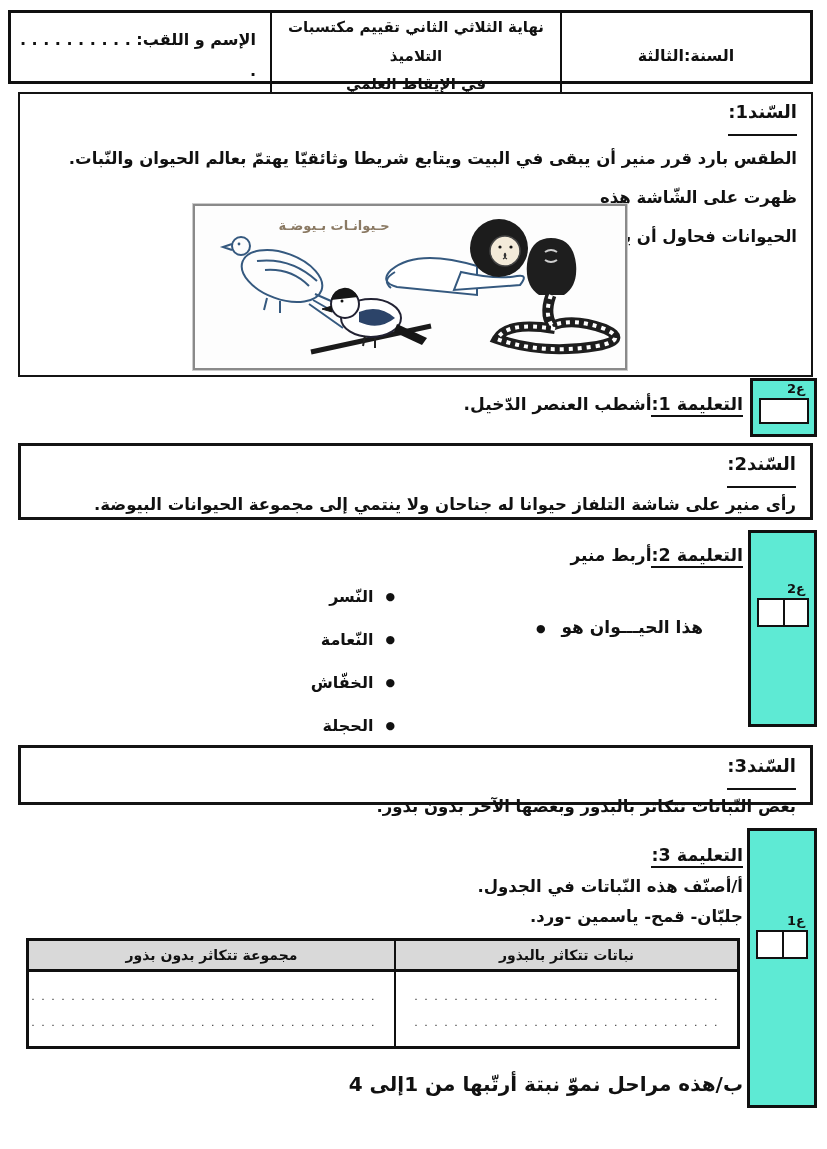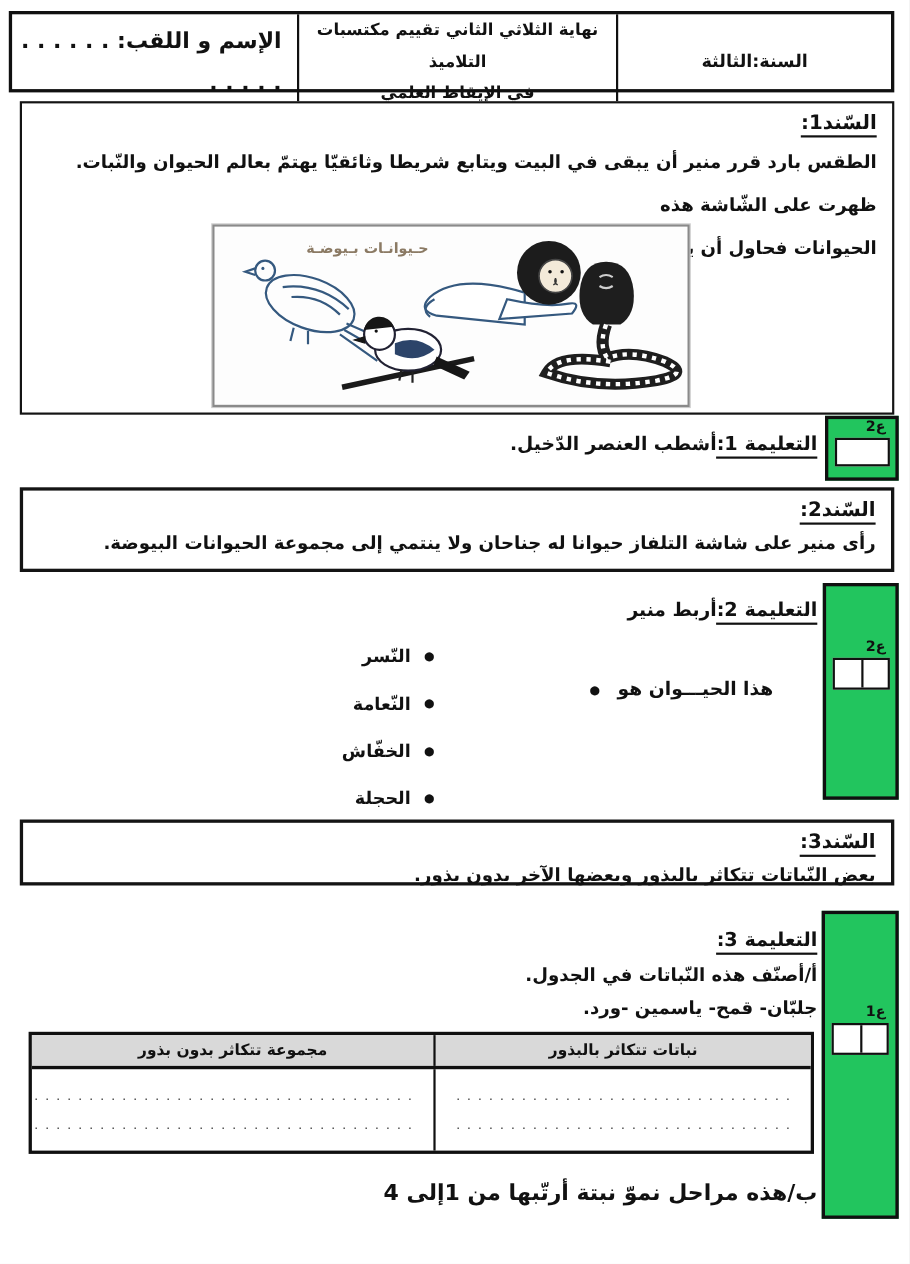--- a/index.html
+++ b/index.html
@@ -9,33 +9,33 @@
   }
   
   .header-table{
     position:absolute;top:10px;right:14px;width:799px;height:68px;
     border:3px solid #101010;display:grid;grid-template-columns:248px 292px 1fr;
     background:#fff;
   }
   .header-cell{display:flex;flex-direction:column;align-items:center;justify-content:center;
     font-weight:700;font-size:16px;line-height:1.9;}
   .header-cell.mid{border-left:2px solid #101010;border-right:2px solid #101010;font-size:15px;text-align:center;}
-  .header-cell.name{align-items:flex-start;padding-right:14px;font-size:20px;}
+  .header-cell.name{align-items:flex-start;padding-right:14px;font-size:16px;}
   
   .sanad-box{position:absolute;right:14px;width:795px;background:#fff;border:2px solid #141414;
     padding:5px 14px 0 10px;box-sizing:border-box;}
   .sanad-box.thick{border-width:3px;}
   .sanad-title{display:inline-block;font-weight:700;font-size:18px;
-    border-bottom:2px solid #111;padding-bottom:1px;margin-top:2px;}
+    border-bottom:2px solid #111;padding-bottom:12px;margin-top:2px;}
   .sanad-text{font-weight:700;font-size:16.5px;line-height:2.35;margin-top:4px;}
   
   .instr-line{position:absolute;font-weight:700;font-size:17px;white-space:nowrap;}
   .instr-title{display:inline-block;border-bottom:2px solid #111;padding-bottom:1px;font-size:17.5px;}
   
-  .score-box{position:absolute;border:3px solid #101010;background:#22c55e;box-sizing:border-box;
+  .score-box{position:absolute;border:3px solid #101010;background:#5eead4;box-sizing:border-box;
     display:flex;flex-direction:column;align-items:center;}
   .score-label{font-weight:700;font-size:13px;align-self:flex-start;margin-right:9px;}
   .score-cell-single{width:46px;height:22px;border:2px solid #101010;margin-top:2px;background:#fff;}
   .score-cell-double{width:48px;height:25px;border:2px solid #101010;margin-top:2px;background:#fff;
     display:grid;grid-template-columns:1fr 1fr;}
   .score-cell-double span:first-child{border-left:2px solid #101010;}
   
   .img-frame{position:absolute;top:110px;right:184px;width:430px;height:162px;
     border:2px solid #8a8a8a;background:#fdfdfd;box-shadow:0 0 0 1px #ccc;}
   

